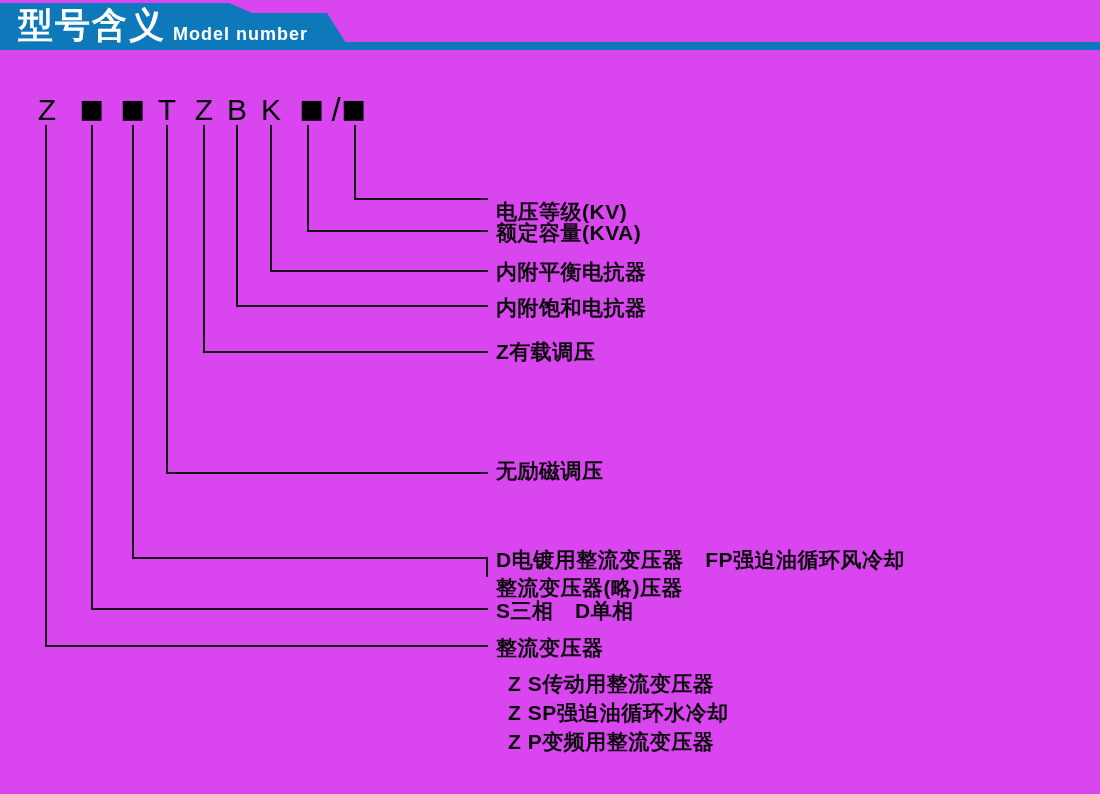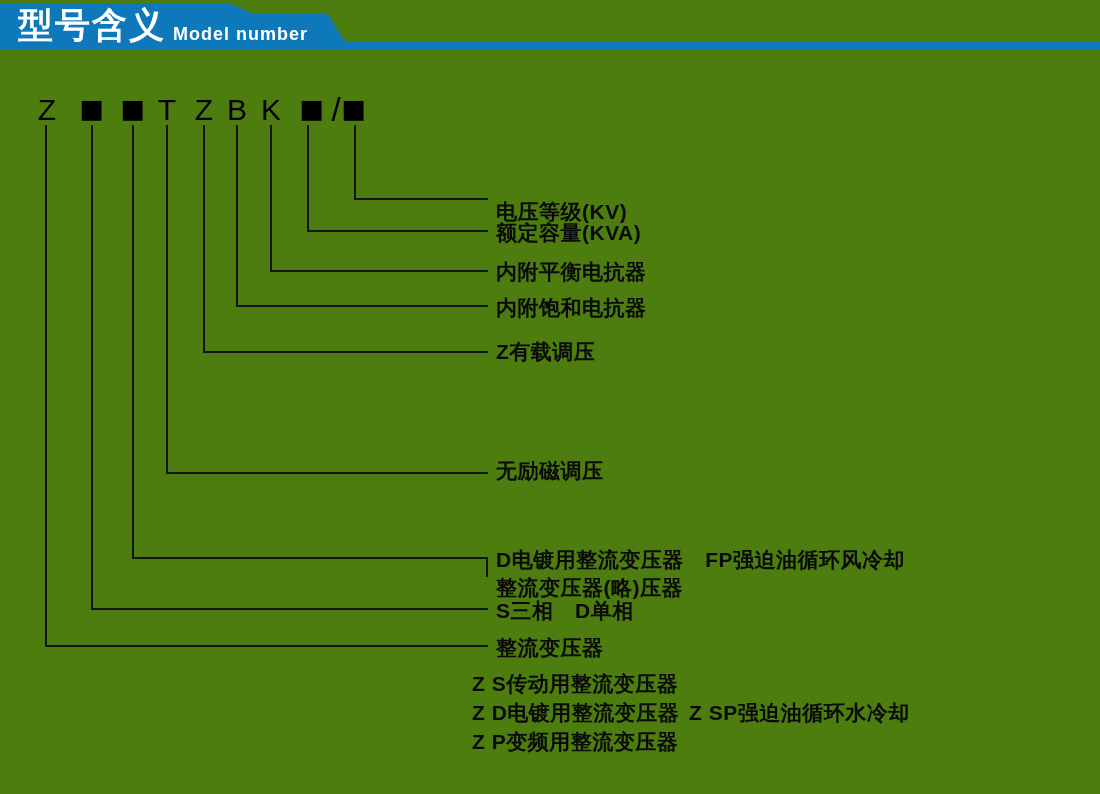--- a/index.html
+++ b/index.html
@@ -1,17 +1,17 @@
 <!DOCTYPE html>
 <html><head>
 <meta charset="utf-8">
 <style>
   html,body{margin:0;padding:0;background:#ffffff;}
   #page{
-    position:relative;width:1100px;height:794px;background:#4d7c0f;overflow:hidden;
+    position:relative;width:1100px;height:794px;background:#d946ef;overflow:hidden;
     font-family:"Liberation Sans","DejaVu Sans",sans-serif;color:#141414;
   }
   
   .hdr-banner{
     position:absolute;left:0;top:0;width:346px;height:50px;background:#0d78ba;
     clip-path:polygon(0 3px,229px 3px,252px 13px,327px 13px,346px 43px,346px 50px,0 50px);
   }
   .hdr-strip{position:absolute;left:0;top:42px;width:1100px;height:8px;background:#0d78ba;}
   .hdr-title-cn{
     position:absolute;left:18px;top:6px;margin:0;font-size:35px;font-weight:700;
@@ -29,21 +29,21 @@
   .glyph.sq{top:89px;font-size:41px;}
   .glyph.slash{top:93px;font-size:33px;font-weight:400;}
   
   .vline{position:absolute;width:2px;background:#141414;}
   .hline{position:absolute;height:2px;background:#141414;}
   
   .lbl{
     position:absolute;left:496px;font-size:21px;font-weight:600;line-height:26px;
     letter-spacing:0.5px;white-space:nowrap;color:#0a0a0a;
   }
-  .type-row{position:absolute;left:472px;display:flex;font-size:21px;font-weight:600;
+  .type-row{position:absolute;left:508px;display:flex;font-size:21px;font-weight:600;
     line-height:26px;letter-spacing:0.5px;white-space:nowrap;color:#0a0a0a;align-items:center;}
   .type-row .col-l{display:inline-block;width:217px;}
 </style>
 </head>
 <body>
 
 <div id="page">
 
   <div>
     <div class="hdr-banner"></div>
@@ -106,21 +106,20 @@
     <div class="lbl" style="top:575px">整流变压器(略)压器</div>
     <div class="lbl" style="top:598px">S三相　D单相</div>
     <div class="lbl" style="top:635px">整流变压器</div>
   </div>
 
   <div>
     <div class="type-row" style="top:671px">
       <span class="col-l">Z S传动用整流变压器</span>
     </div>
     <div class="type-row" style="top:700px">
-      <span class="col-l">Z D电镀用整流变压器</span>
       <span class="col-r">Z SP强迫油循环水冷却</span>
     </div>
     <div class="type-row" style="top:729px">
       <span class="col-l">Z P变频用整流变压器</span>
     </div>
   </div>
 
 </div>
 
 </body></html>

